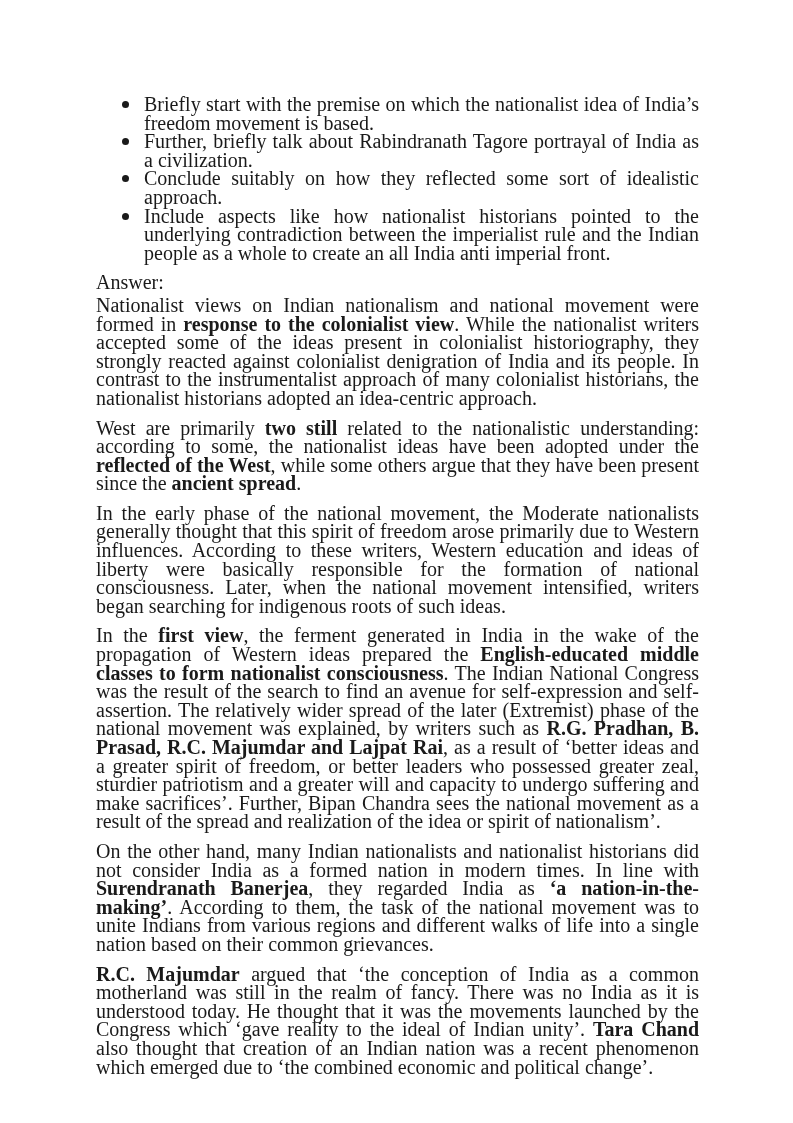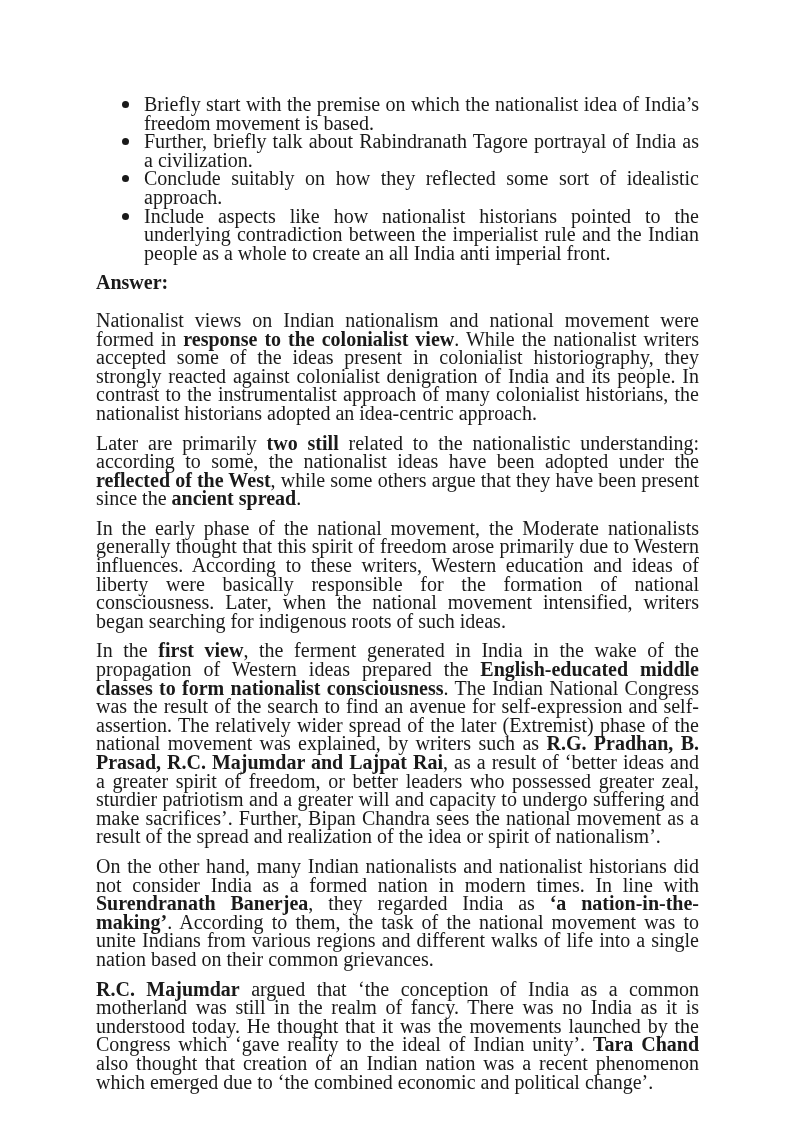--- a/index.html
+++ b/index.html
@@ -37,46 +37,46 @@
     ul.guidelines li .bullet {
       position: absolute;
       left: 26px;
       top: 6px;
       width: 7px;
       height: 7px;
       border-radius: 50%;
       background: #1a1a1a;
     }
     .answer-label {
-      font-weight: bold;
+      font-weight: normal;
       margin: 11px 0 0 0;
     }
     p.para {
       margin: 11px 0 0 0;
       text-align: justify;
     }
-    p.para:first-of-type { margin-top: 19px; }
+    p.para:first-of-type { margin-top: 4px; }
     b { font-weight: bold; }
   </style>
 </head>
 <body>
 
 <div class="page">
 
   <ul class="guidelines">
     <li><span class="bullet"></span><span>Briefly start with the premise on which the nationalist idea of India’s freedom movement is based.</span></li>
     <li><span class="bullet"></span><span>Further, briefly talk about Rabindranath Tagore portrayal of India as a civilization.</span></li>
     <li><span class="bullet"></span><span>Conclude suitably on how they reflected some sort of idealistic approach.</span></li>
     <li><span class="bullet"></span><span>Include aspects like how nationalist historians pointed to the underlying contradiction between the imperialist rule and the Indian people as a whole to create an all India anti imperial front.</span></li>
   </ul>
 
   <div class="answer-label">Answer:</div>
 
   <div>
     <p class="para"><span>Nationalist views on Indian nationalism and national movement were formed in </span><b>response to the colonialist view</b><span>. While the nationalist writers accepted some of the ideas present in colonialist historiography, they strongly reacted against colonialist denigration of India and its people. In contrast to the instrumentalist approach of many colonialist historians, the nationalist historians adopted an idea-centric approach.</span></p>
-    <p class="para"><span>Later are primarily </span><b>two still</b><span> related to the nationalistic understanding: according to some, the nationalist ideas have been adopted under the </span><b>reflected of the West</b><span>, while some others argue that they have been present since the </span><b>ancient spread</b><span>.</span></p>
+    <p class="para"><span>West are primarily </span><b>two still</b><span> related to the nationalistic understanding: according to some, the nationalist ideas have been adopted under the </span><b>reflected of the West</b><span>, while some others argue that they have been present since the </span><b>ancient spread</b><span>.</span></p>
     <p class="para"><span>In the early phase of the national movement, the Moderate nationalists generally thought that this spirit of freedom arose primarily due to Western influences. According to these writers, Western education and ideas of liberty were basically responsible for the formation of national consciousness. Later, when the national movement intensified, writers began searching for indigenous roots of such ideas.</span></p>
     <p class="para"><span>In the </span><b>first view</b><span>, the ferment generated in India in the wake of the propagation of Western ideas prepared the </span><b>English-educated middle classes to form nationalist consciousness</b><span>. The Indian National Congress was the result of the search to find an avenue for self-expression and self-assertion. The relatively wider spread of the later (Extremist) phase of the national movement was explained, by writers such as </span><b>R.G. Pradhan, B. Prasad, R.C. Majumdar and Lajpat Rai</b><span>, as a result of ‘better ideas and a greater spirit of freedom, or better leaders who possessed greater zeal, sturdier patriotism and a greater will and capacity to undergo suffering and make sacrifices’. Further, Bipan Chandra sees the national movement as a result of the spread and realization of the idea or spirit of nationalism’.</span></p>
     <p class="para"><span>On the other hand, many Indian nationalists and nationalist historians did not consider India as a formed nation in modern times. In line with </span><b>Surendranath Banerjea</b><span>, they regarded India as </span><b>‘a nation-in-the-making’</b><span>. According to them, the task of the national movement was to unite Indians from various regions and different walks of life into a single nation based on their common grievances.</span></p>
     <p class="para"><b>R.C. Majumdar</b><span> argued that ‘the conception of India as a common motherland was still in the realm of fancy. There was no India as it is understood today. He thought that it was the movements launched by the Congress which ‘gave reality to the ideal of Indian unity’. </span><b>Tara Chand</b><span> also thought that creation of an Indian nation was a recent phenomenon which emerged due to ‘the combined economic and political change’.</span></p>
   </div>
 
 </div>
 
 </body></html>

